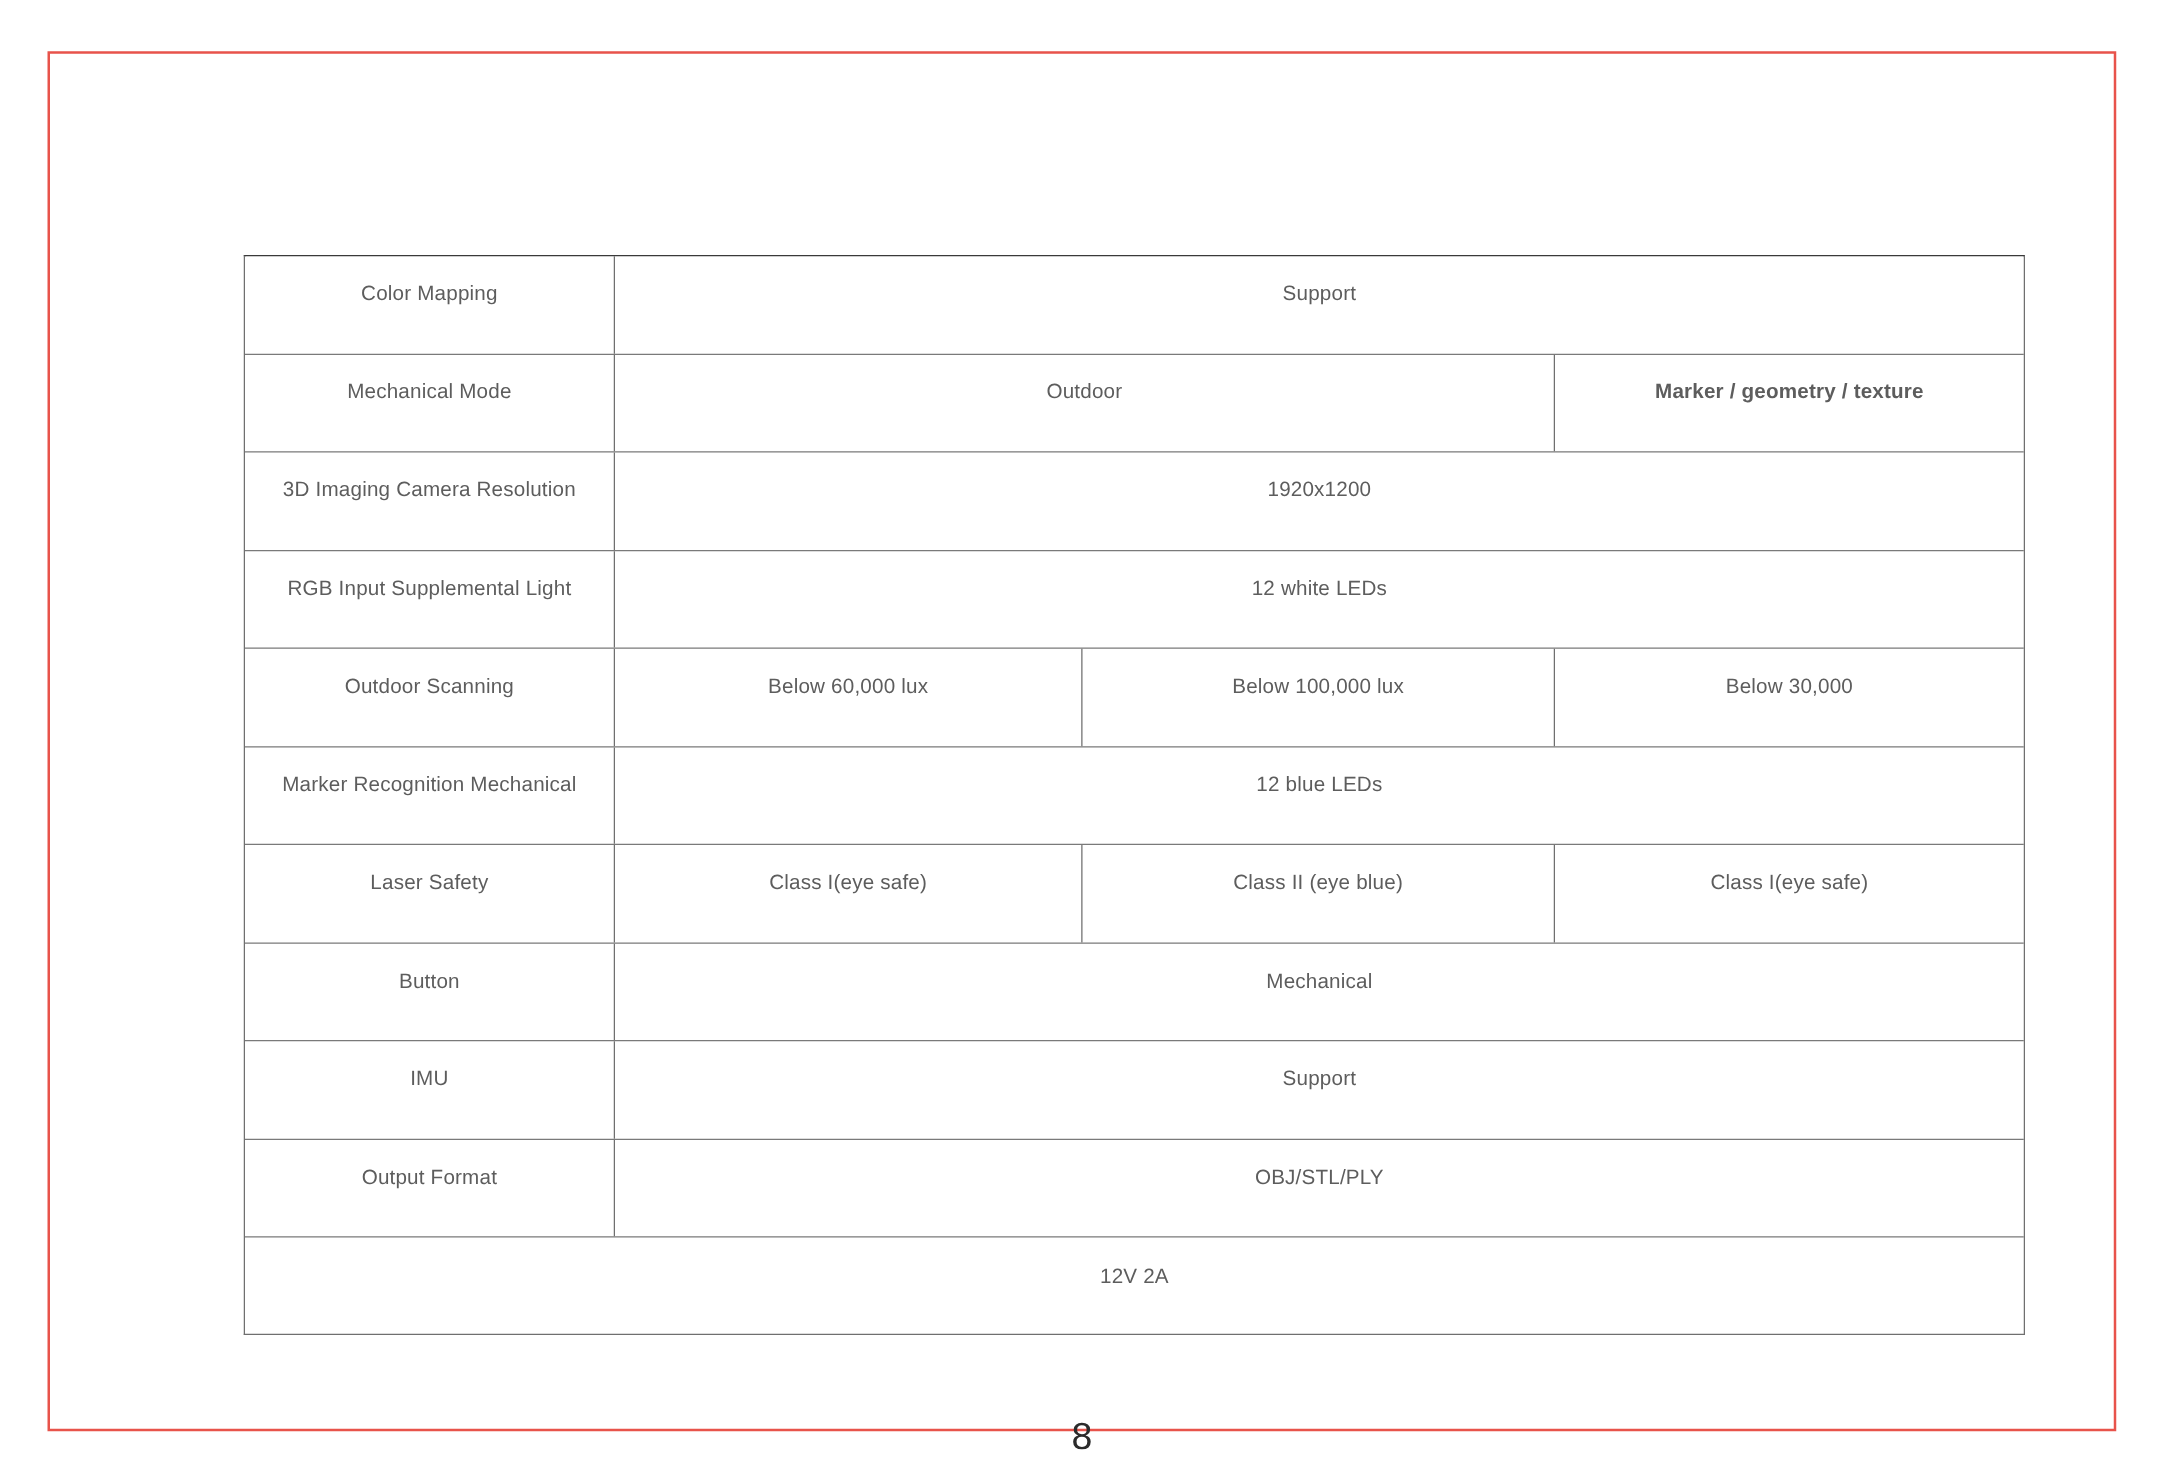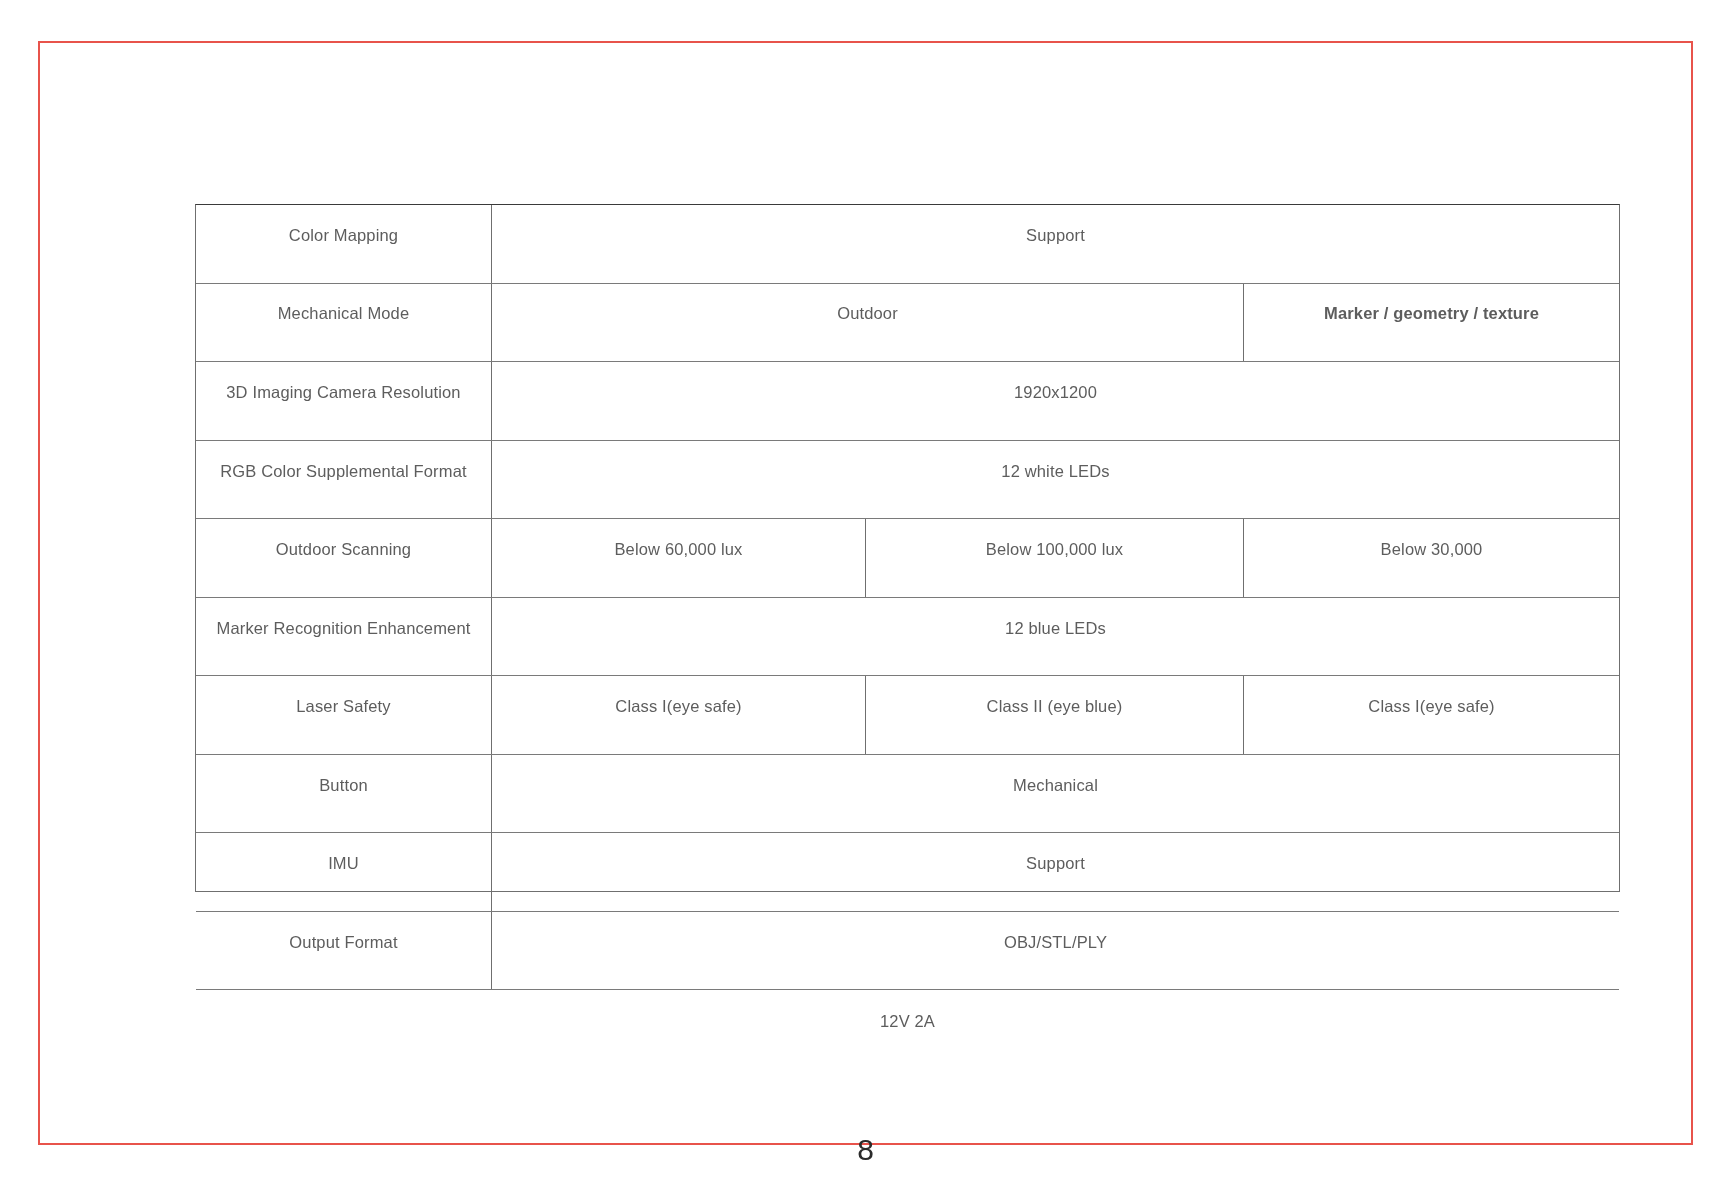--- a/index.html
+++ b/index.html
@@ -27,21 +27,21 @@
     box-sizing: border-box;
     background: #ffffff;
   }
 
   
   #spec-table {
     position: absolute;
     left: 155px;
     top: 161px;
     width: 1425px;
-    height: 688px;
+    height: 864px;
     box-sizing: border-box;
     border-top: 1.6px solid #3a3a3a;
     border-left: 1.6px solid #6f6f6f;
     border-right: 1.6px solid #6f6f6f;
     border-bottom: 1.6px solid #6f6f6f;
   }
 
   .spec-row {
     display: flex;
     width: 100%;
@@ -120,37 +120,37 @@
     </div>
 
     <div class="spec-row">
       <div class="cell label-cell">3D Imaging Camera Resolution</div>
       <div class="value-area">
         <div class="cell v-full">1920x1200</div>
       </div>
     </div>
 
     <div class="spec-row">
-      <div class="cell label-cell">RGB Color Supplemental  Format</div>
+      <div class="cell label-cell">RGB Input Supplemental  Light</div>
       <div class="value-area">
         <div class="cell v-full">12 white LEDs</div>
       </div>
     </div>
 
     <div class="spec-row">
       <div class="cell label-cell">Outdoor Scanning</div>
       <div class="value-area">
         <div class="cell v-a">Below 60,000 lux</div>
         <div class="cell v-b">Below 100,000 lux</div>
         <div class="cell v-c">Below 30,000</div>
       </div>
     </div>
 
     <div class="spec-row">
-      <div class="cell label-cell">Marker Recognition Enhancement</div>
+      <div class="cell label-cell">Marker Recognition Mechanical</div>
       <div class="value-area">
         <div class="cell v-full">12 blue LEDs</div>
       </div>
     </div>
 
     <div class="spec-row">
       <div class="cell label-cell">Laser Safety</div>
       <div class="value-area">
         <div class="cell v-a">Class I(eye safe)</div>
         <div class="cell v-b">Class II (eye blue)</div>

